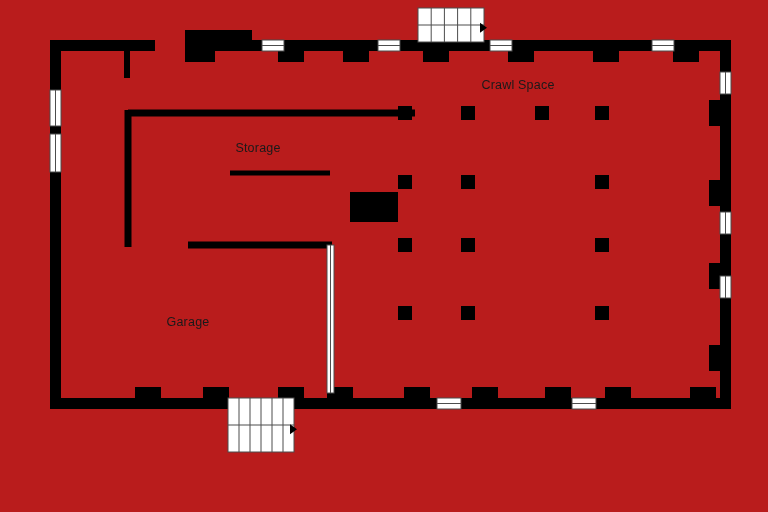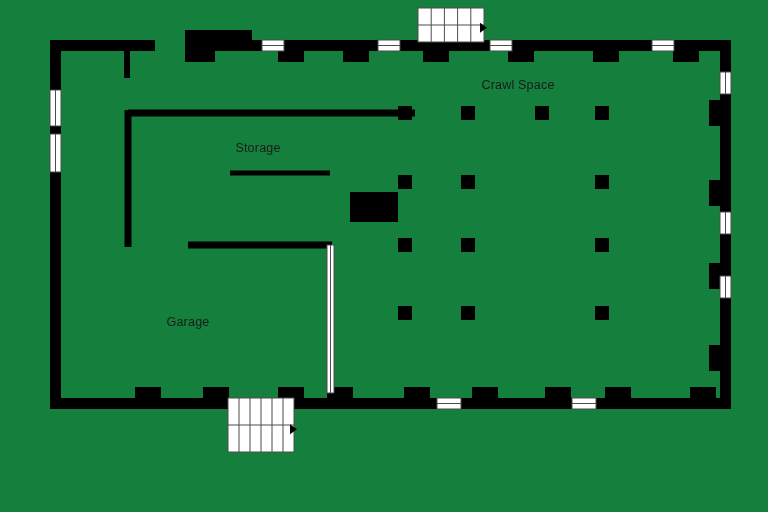--- a/index.html
+++ b/index.html
@@ -10,21 +10,21 @@
   body {
     width: 768px;
     height: 512px;
     font-family: "Liberation Sans", sans-serif;
     overflow: hidden;
   }
   #floorplan-root {
     position: relative;
     width: 768px;
     height: 512px;
-    background: #15803d;
+    background: #b91c1c;
   }
   #floorplan-svg {
     position: absolute;
     left: 0;
     top: 0;
     width: 768px;
     height: 512px;
     display: block;
   }
   .room-label {

